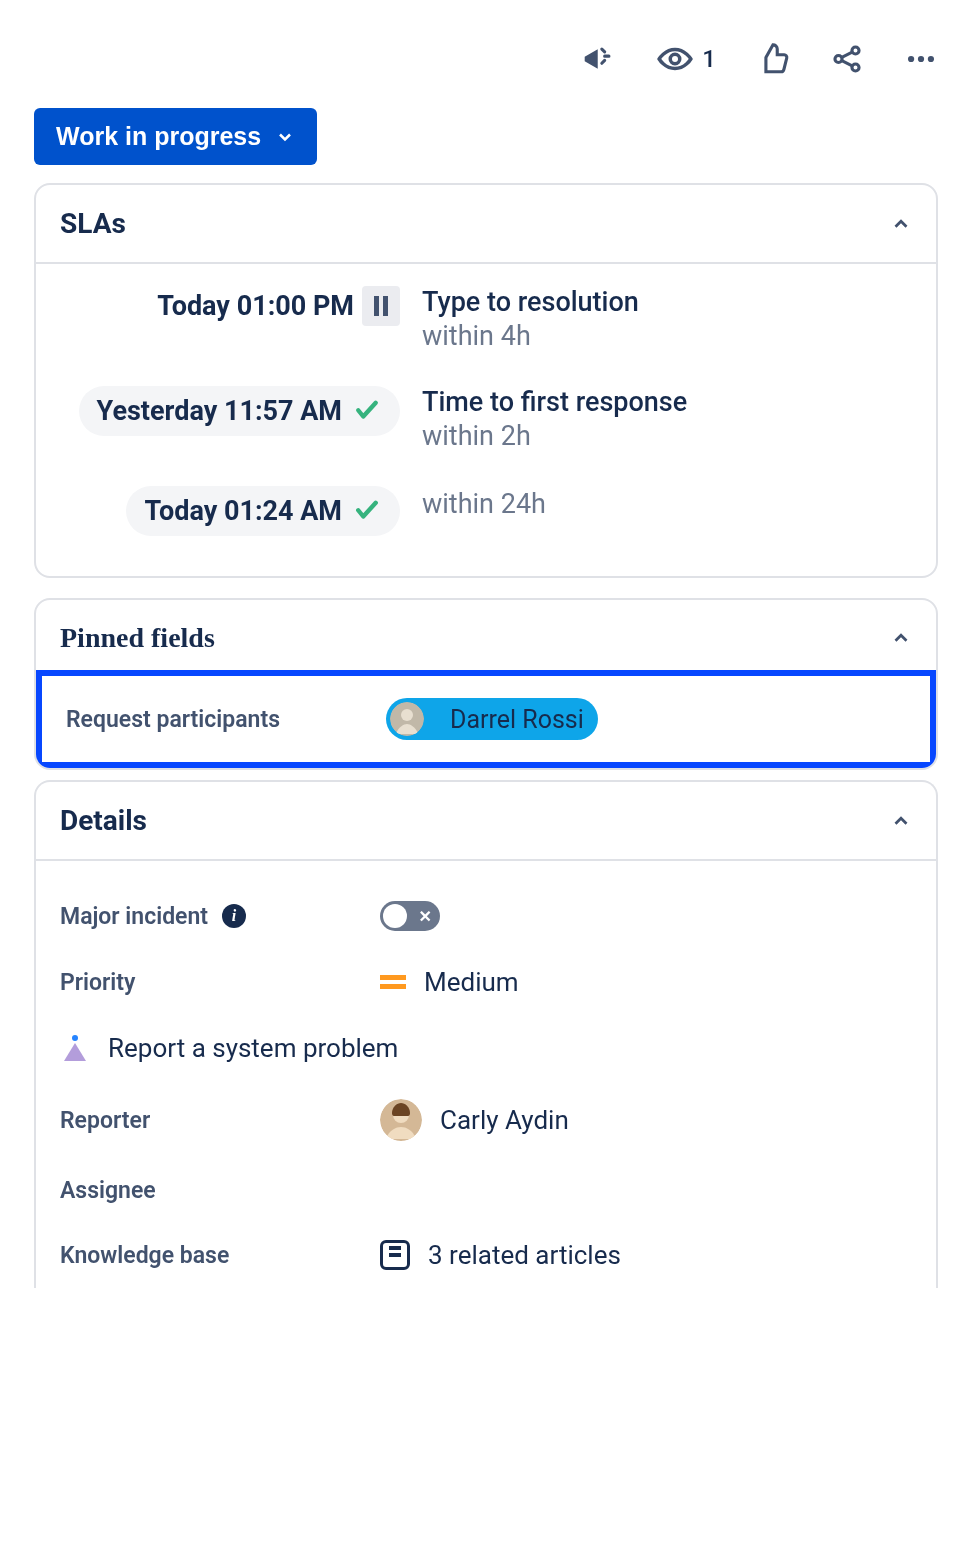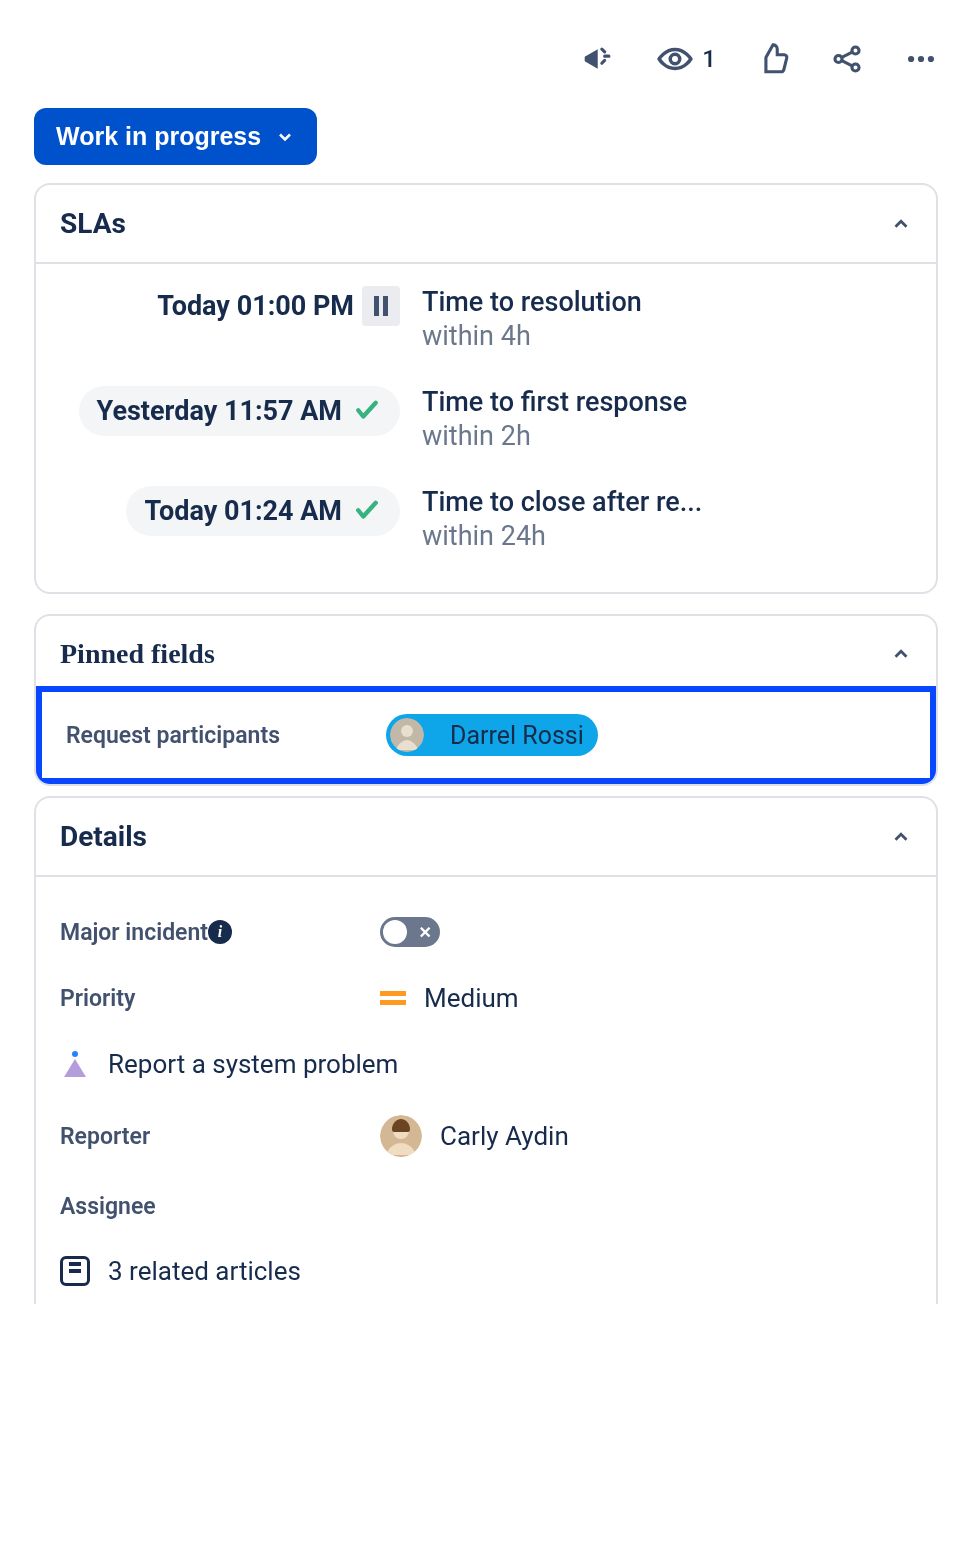--- a/index.html
+++ b/index.html
@@ -31,21 +31,21 @@
   }
   .status-btn {
     display: inline-flex;
     align-items: center;
     gap: 14px;
     background: #0052CC;
     color: #fff;
     font-weight: 700;
     font-size: 25px;
     border: none;
-    border-radius: 12px;
+    border-radius: 6px;
     padding: 14px 22px;
     margin-bottom: 18px;
     cursor: pointer;
   }
   .panel {
     border: 2px solid #DFE1E6;
     border-radius: 16px;
     margin-bottom: 20px;
     overflow: hidden;
   }
@@ -132,21 +132,21 @@
     font-size: 0;
     overflow: hidden;
   }
   .avatar svg { width:100%; height:100%; }
   .user-name { font-size: 25px; color: #172B4D; }
   .detail-row {
     display: flex;
     align-items: center;
     padding: 18px 0;
   }
-  .detail-row .field-label { width: 320px; display:flex; align-items:center; gap:0;}
+  .detail-row .field-label { width: 320px; display:flex; align-items:center; gap:14px;}
   .detail-value {
     display: flex;
     align-items: center;
     gap: 18px;
     font-size: 26px;
     color: #172B4D;
   }
   .toggle {
     width: 60px; height: 30px;
     background: #6B778C;
@@ -257,21 +257,21 @@
       <div class="sla-left">
         <span class="sla-time">Today 01:00 PM</span>
         <span class="pause-badge">
           <svg width="16" height="20" viewBox="0 0 16 20" fill="#42526E">
               <rect x="1" y="0" width="5" height="20"></rect>
               <rect x="10" y="0" width="5" height="20"></rect>
             </svg>
         </span>
       </div>
       <div class="sla-right">
-        <div class="sla-title">Time to resolution</div>
+        <div class="sla-title">Type to resolution</div>
         <div class="sla-sub">within 4h</div>
       </div>
     </div>
 
     <div class="sla-row">
       <div class="sla-left">
         <span class="sla-chip">
           <span class="sla-time">Yesterday 11:57 AM</span>
           <span>
             <svg width="30" height="30" viewBox="0 0 24 24" fill="none" stroke="#36B37E" stroke-width="3.5" stroke-linecap="round" stroke-linejoin="round">
@@ -291,21 +291,20 @@
         <span class="sla-chip">
           <span class="sla-time">Today 01:24 AM</span>
           <span>
             <svg width="30" height="30" viewBox="0 0 24 24" fill="none" stroke="#36B37E" stroke-width="3.5" stroke-linecap="round" stroke-linejoin="round">
                 <path d="M5 13l4 5L19 7"></path>
               </svg>
           </span>
         </span>
       </div>
       <div class="sla-right">
-        <div class="sla-title">Time to close after re...</div>
         <div class="sla-sub">within 24h</div>
       </div>
     </div>
 
   </div>
 </div>
 
 
 <div class="panel" style="margin-bottom:10px;">
   <div class="panel-header no-border">
@@ -392,20 +391,21 @@
         </span>
         <span>Carly Aydin</span>
       </div>
     </div>
 
     <div class="detail-row">
       <div class="field-label">Assignee</div>
     </div>
 
     <div class="detail-row">
+      <div class="field-label">Knowledge base</div>
       <div class="detail-value">
         <span class="kb-icon">
             <span class="kb-icon-inner"></span>
           </span>
         <span>3 related articles</span>
       </div>
     </div>
 
   </div>
 </div>

